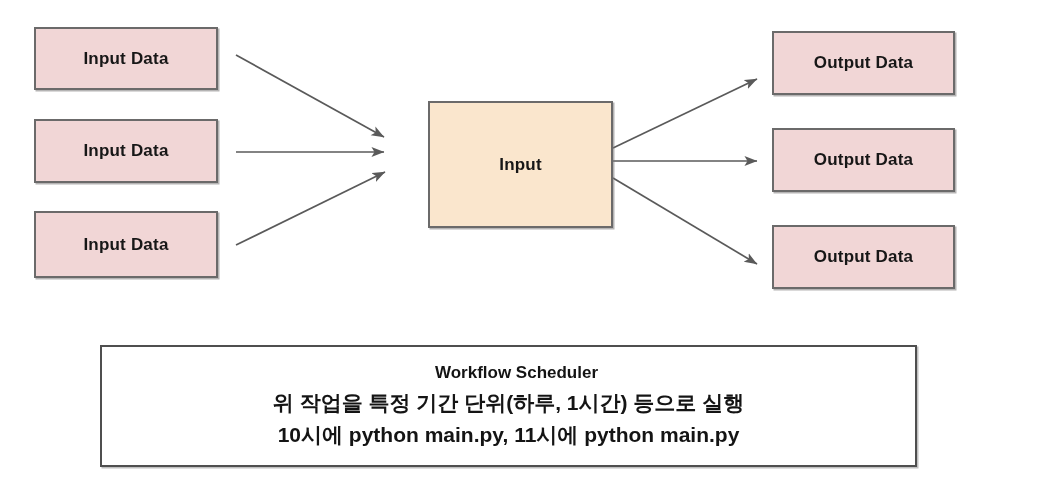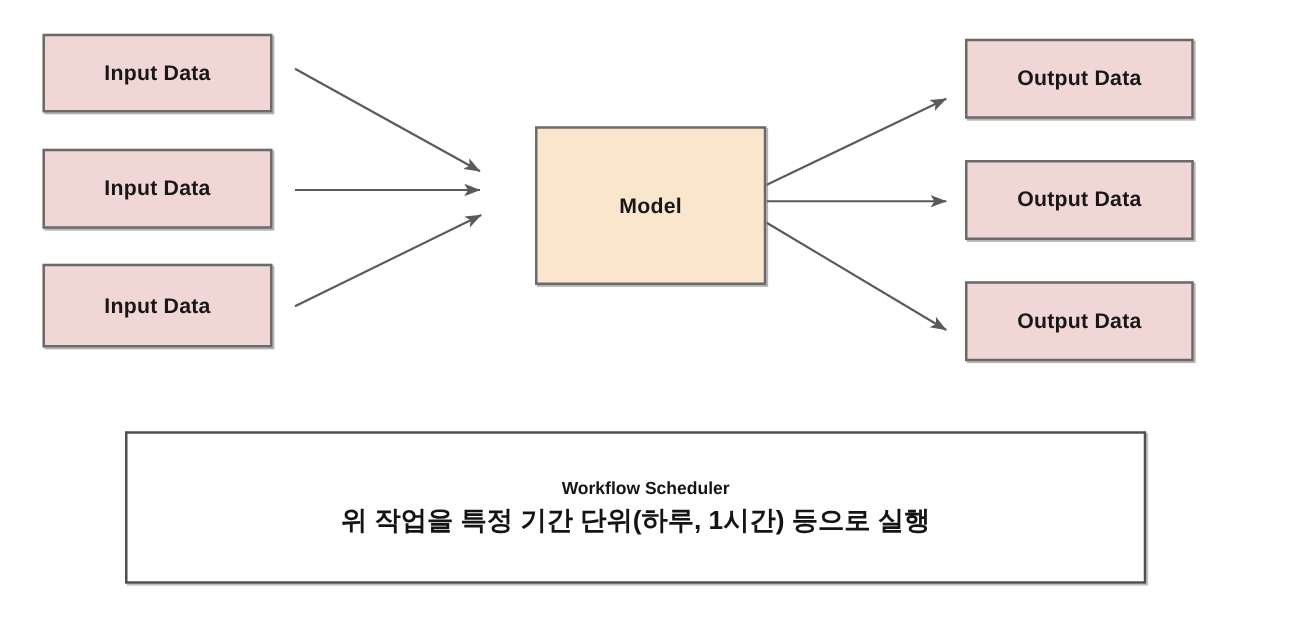--- a/index.html
+++ b/index.html
@@ -76,21 +76,21 @@
     padding: 4px 10px;
   }
   .sched-line {
     font-weight: bold;
     color: #141414;
     font-size: 21px;
     line-height: 1.45;
     white-space: nowrap;
     text-align: center;
   }
-  .sched-line.title { font-size: 14px; margin-left: 16px; }
+  .sched-line.title { font-size: 17px; margin-left: 16px; }
 
   
   #arrows {
     position: absolute;
     left: 0; top: 0;
     width: 1048px;
     height: 494px;
     pointer-events: none;
   }
 </style>
@@ -119,31 +119,32 @@
     <span>Input Data</span>
   </div>
   <div class="node io in2">
     <span>Input Data</span>
   </div>
   <div class="node io in3">
     <span>Input Data</span>
   </div>
 
   <div class="node model">
-    <span>Model</span>
+    <span>Input</span>
   </div>
 
   <div class="node io out1">
     <span>Output Data</span>
   </div>
   <div class="node io out2">
     <span>Output Data</span>
   </div>
   <div class="node io out3">
     <span>Output Data</span>
   </div>
 
   <div class="scheduler">
     <div class="sched-line title">Workflow Scheduler</div>
     <div class="sched-line">위 작업을 특정 기간 단위(하루, 1시간) 등으로 실행</div>
+    <div class="sched-line">10시에 python main.py, 11시에 python main.py</div>
   </div>
 
 </div>
 
 </body></html>

